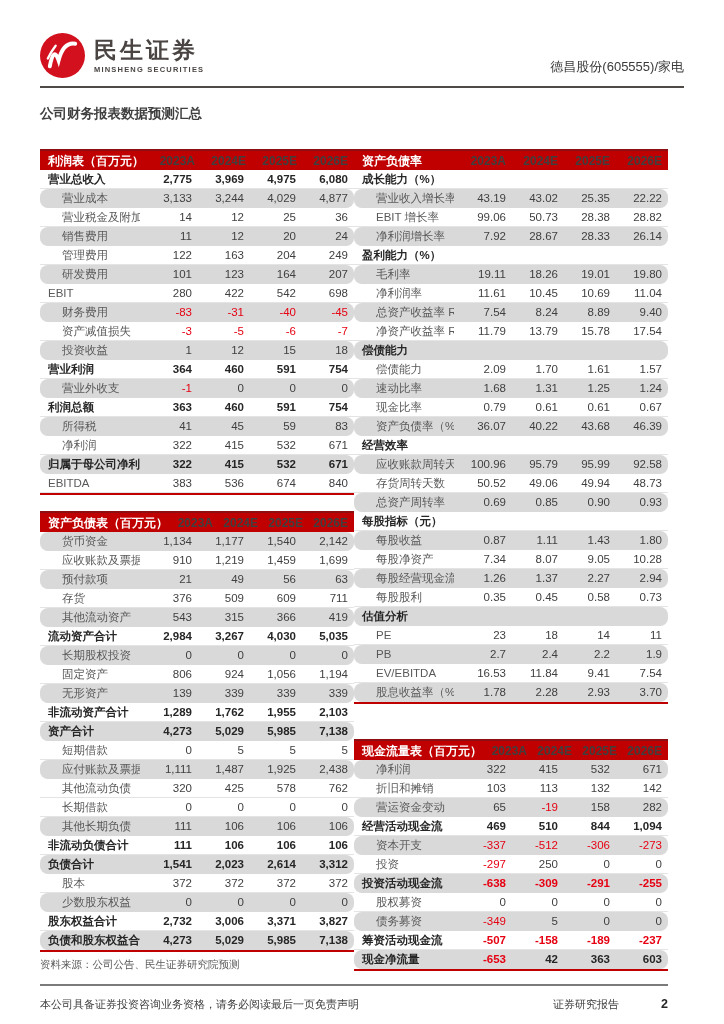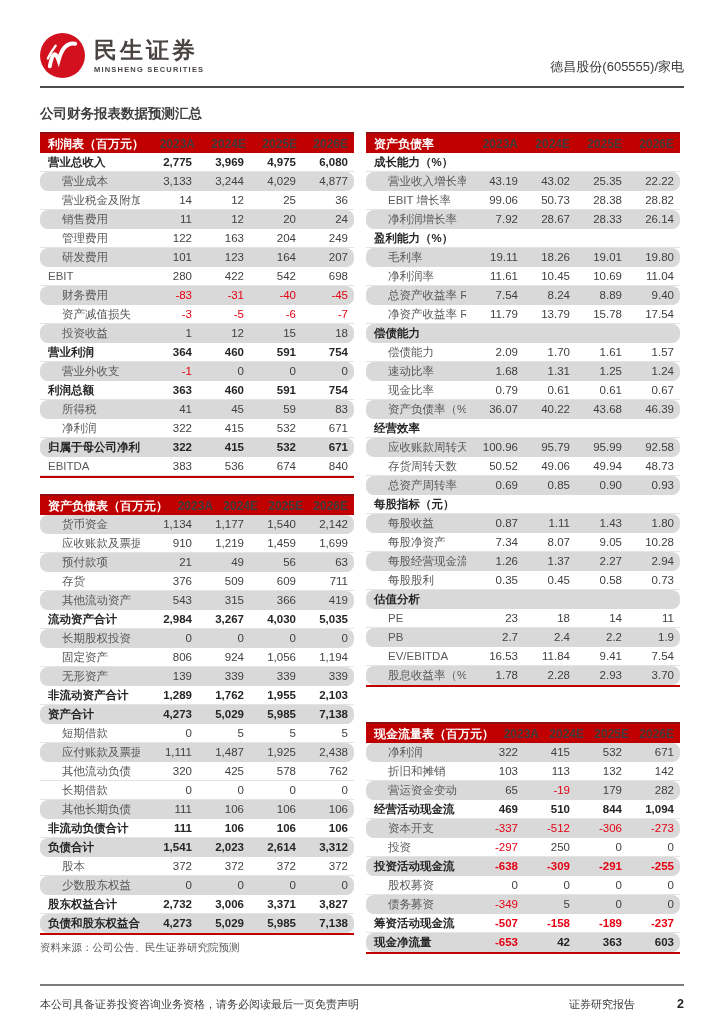--- a/index.html
+++ b/index.html
@@ -12,43 +12,43 @@
   .hdr { margin-top:30px; display:flex; align-items:flex-end; justify-content:space-between; height:48px; }
   .brand { display:flex; align-items:center; gap:9px; }
   .logo-svg { width:45px; height:45px; display:block; }
   .brand-txt { display:flex; flex-direction:column; justify-content:center; }
   .brand-cn { font-size:23px; font-weight:bold; color:#4a4543; letter-spacing:3px; line-height:26px; }
   .brand-en { font-size:7.5px; font-weight:bold; color:#4a4543; letter-spacing:1.2px; margin-top:2px; }
   .stock { font-size:13px; color:#3a3a3a; padding-bottom:2px; }
   .hdr-rule { margin-top:8px; border-top:2px solid #4d4a48; }
 
   
-  .page-title { margin-top:17px; margin-bottom:9px; font-size:13.5px; font-weight:bold; color:#3f3f3f; }
+  .page-title { margin-top:17px; margin-bottom:26px; font-size:13.5px; font-weight:bold; color:#3f3f3f; }
 
   
-  .cols { display:flex; gap:12px; }
+  .cols { display:flex; gap:0; }
   .col { width:314px; }
   .ftable { width:100%; border-bottom:2px solid #c00000; }
   .thead { display:flex; height:21px; line-height:21px; background:#c00000; border-top:2px solid #8e0e12; color:#fff; font-weight:bold; font-size:12px; padding-right:6px; }
   .thead .ttitle { flex:1; padding-left:8px; white-space:nowrap; }
   .thead .tval { width:52px; text-align:right; }
   .trow { display:flex; height:19px; line-height:19px; font-size:11.5px; padding-right:6px; border-bottom:1px solid #e6e4e2; }
   .trow.shaded { background:#d9d9d9; border-bottom-color:#d9d9d9;border-radius:8px; }
   .tlabel { flex:1; color:#595959; white-space:nowrap; padding-left:8px; overflow:hidden; }
   .tlabel.indent { padding-left:22px; }
   .tval { width:52px; text-align:right; color:#3f3f3f; }
   .trow.bold .tlabel, .trow.bold .tval { font-weight:bold; color:#262626; }
   .tval.neg { color:#e60012; }
   .trow.bold .tval.neg { color:#e60012; }
   .gap-left { height:16px; }
   .gap-right { height:35px; }
   .src-note { margin-top:6px; font-size:10.5px; color:#595959; }
 
   
-  .footer { position:absolute; left:40px; right:40px; top:984px; border-top:2px solid #7b7b7b; padding-top:11px; display:flex; align-items:flex-end; font-size:11px; color:#404040; }
+  .footer { position:absolute; left:40px; right:56px; top:984px; border-top:2px solid #7b7b7b; padding-top:11px; display:flex; align-items:flex-end; font-size:11px; color:#404040; }
   .footer-left { flex:1; }
   .footer-right { display:flex; align-items:baseline; gap:42px; }
   .page-num { font-weight:bold; font-size:12.5px; color:#262626; }
 </style>
 </head>
 <body>
 
 <div class="page">
   <div class="content">
 
@@ -592,21 +592,21 @@
               <div class="tlabel indent">折旧和摊销</div>
               <div class="tval">103</div>
               <div class="tval">113</div>
               <div class="tval">132</div>
               <div class="tval">142</div>
             </div>
             <div class="trow shaded">
               <div class="tlabel indent">营运资金变动</div>
               <div class="tval">65</div>
               <div class="tval neg">-19</div>
-              <div class="tval">179</div>
+              <div class="tval">158</div>
               <div class="tval">282</div>
             </div>
             <div class="trow bold">
               <div class="tlabel">经营活动现金流</div>
               <div class="tval">469</div>
               <div class="tval">510</div>
               <div class="tval">844</div>
               <div class="tval">1,094</div>
             </div>
             <div class="trow shaded">

